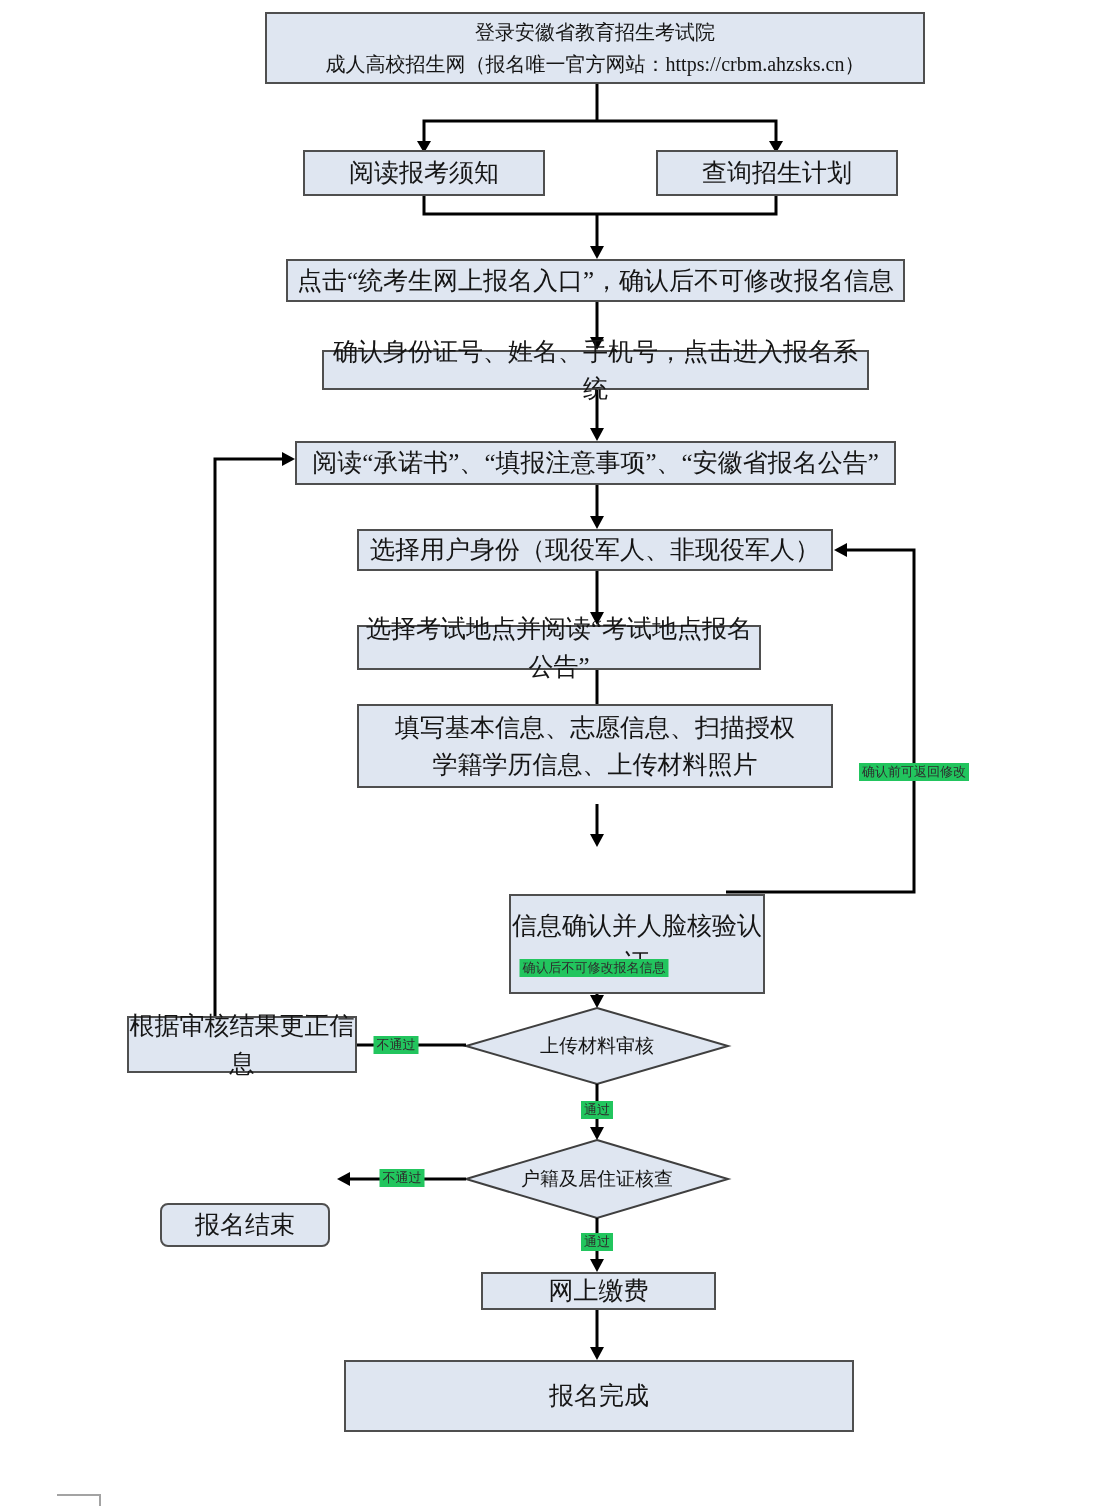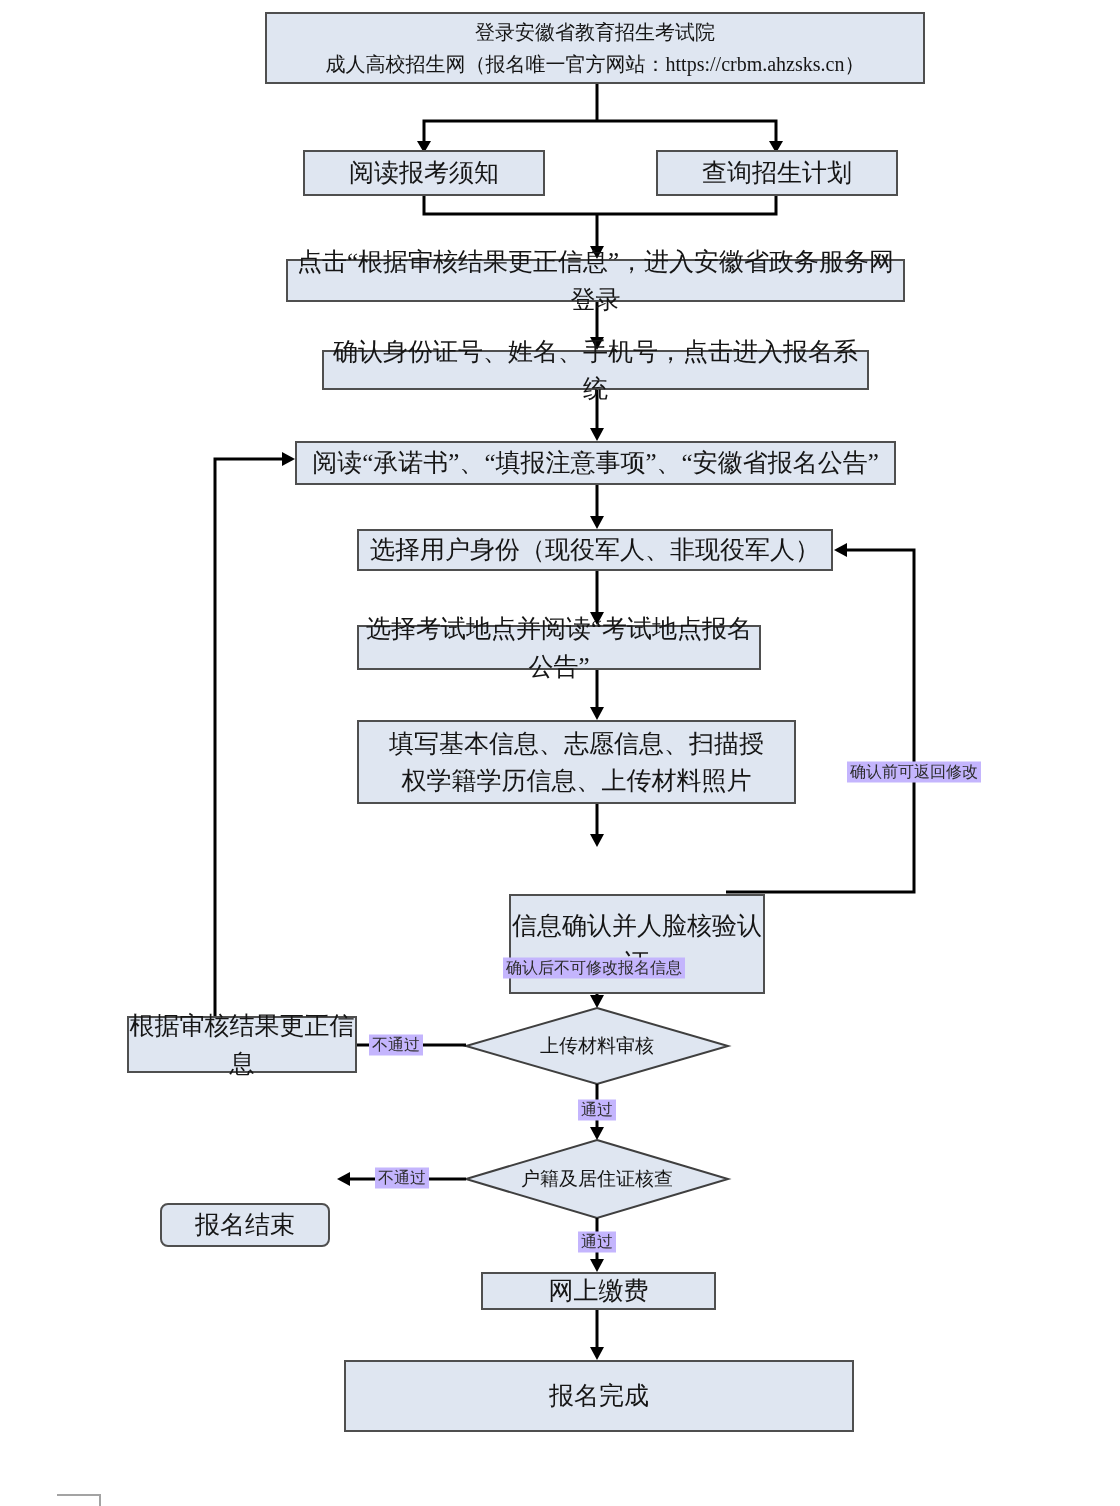--- a/index.html
+++ b/index.html
@@ -20,21 +20,21 @@
     display:flex; flex-direction:column; align-items:center; justify-content:center;
     text-align:center; font-size:25px; color:#151515; line-height:1.5;
   }
   .node.big { font-size:20px; line-height:32px; }
   .dmd-text {
     position:absolute; transform:translate(-50%,-50%);
     font-size:19px; color:#151515; white-space:nowrap;
   }
   .lbl {
     position:absolute; transform:translate(-50%,-50%);
-    font-size:16px; color:#2d2d2d; background:#c4b5fd; padding:0 3px; white-space:nowrap;
+    font-size:13px; color:#2d2d2d; background:#22c55e; padding:0 3px; white-space:nowrap;
   }
   .artifact {
     position:absolute; left:57px; top:1494px; width:42px; height:14px;
     border-top:2px solid #a3a3a3; border-right:2px solid #a3a3a3;
   }
 </style>
 </head>
 <body>
 
 <div class="canvas" style="--node-fill: #dfe6f1; --node-border: #4f4f4f; --connector: #000000;">
@@ -95,31 +95,31 @@
 
   <div class="node big" style="left:265px;top:12px;width:660px;height:72px;">
     <div>登录安徽省教育招生考试院</div>
     <div>成人高校招生网（报名唯一官方网站：https://crbm.ahzsks.cn）</div>
   </div>
 
   <div class="node" style="left:303px;top:150px;width:242px;height:46px;">阅读报考须知</div>
 
   <div class="node" style="left:656px;top:150px;width:242px;height:46px;">查询招生计划</div>
 
-  <div class="node" style="left:286px;top:259px;width:619px;height:43px;">点击“根据审核结果更正信息”，进入安徽省政务服务网登录</div>
+  <div class="node" style="left:286px;top:259px;width:619px;height:43px;">点击“统考生网上报名入口”，确认后不可修改报名信息</div>
 
   <div class="node" style="left:295px;top:441px;width:601px;height:44px;">阅读“承诺书”、“填报注意事项”、“安徽省报名公告”</div>
 
   <div class="node" style="left:322px;top:350px;width:547px;height:40px;">确认身份证号、姓名、手机号，点击进入报名系统</div>
 
   <div class="node" style="left:357px;top:529px;width:476px;height:42px;">选择用户身份（现役军人、非现役军人）</div>
 
   <div class="node" style="left:357px;top:625px;width:404px;height:45px;">选择考试地点并阅读“考试地点报名公告”</div>
 
-  <div class="node" style="left:357px;top:720px;width:439px;height:84px;padding:0 26px;">填写基本信息、志愿信息、扫描授权学籍学历信息、上传材料照片</div>
+  <div class="node" style="left:357px;top:704px;width:476px;height:84px;padding:0 26px;">填写基本信息、志愿信息、扫描授权学籍学历信息、上传材料照片</div>
 
   <div class="node" style="left:470px;top:894px;width:256px;height:100px;margin-left:39px;">信息确认并人脸核验认证</div>
 
   <div class="node" style="left:98px;top:1016px;width:230px;height:57px;margin-left:29px;">根据审核结果更正信息</div>
 
   <div class="node" style="left:160px;top:1203px;width:170px;height:44px;border-radius:8px;">报名结束</div>
 
   <div class="node" style="left:481px;top:1272px;width:235px;height:38px;">网上缴费</div>
 
   <div class="node" style="left:344px;top:1360px;width:510px;height:72px;">报名完成</div>

